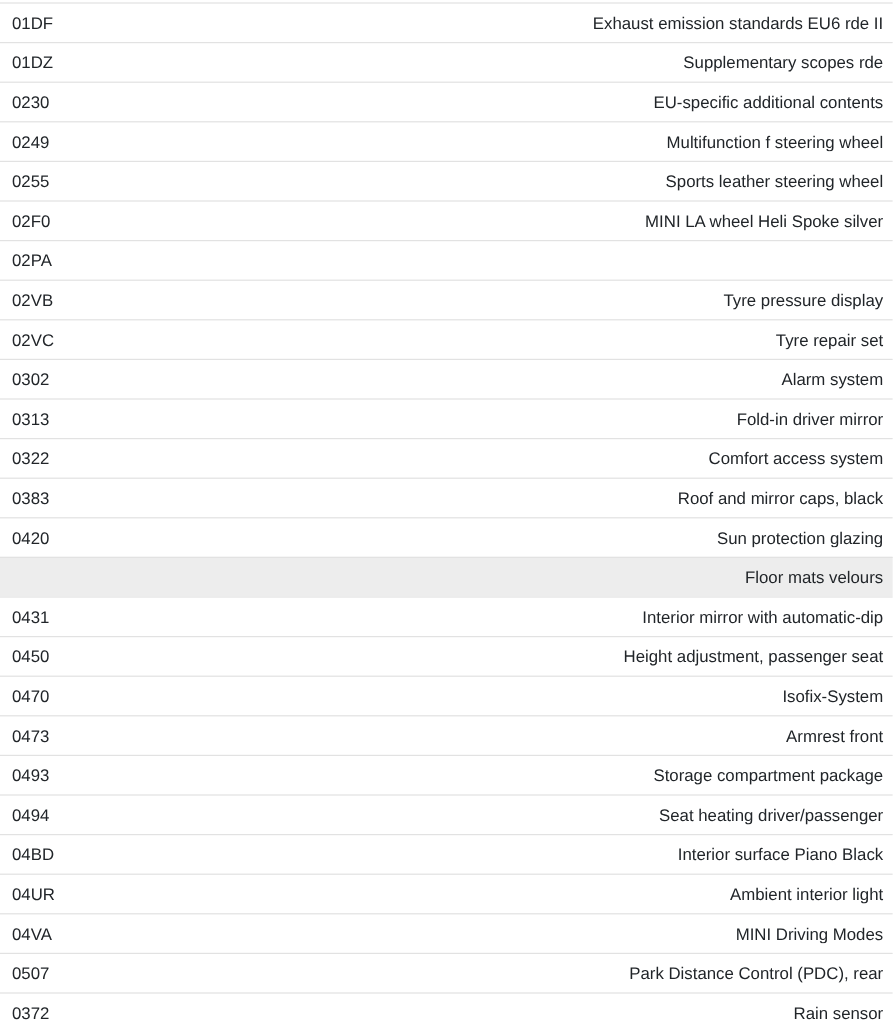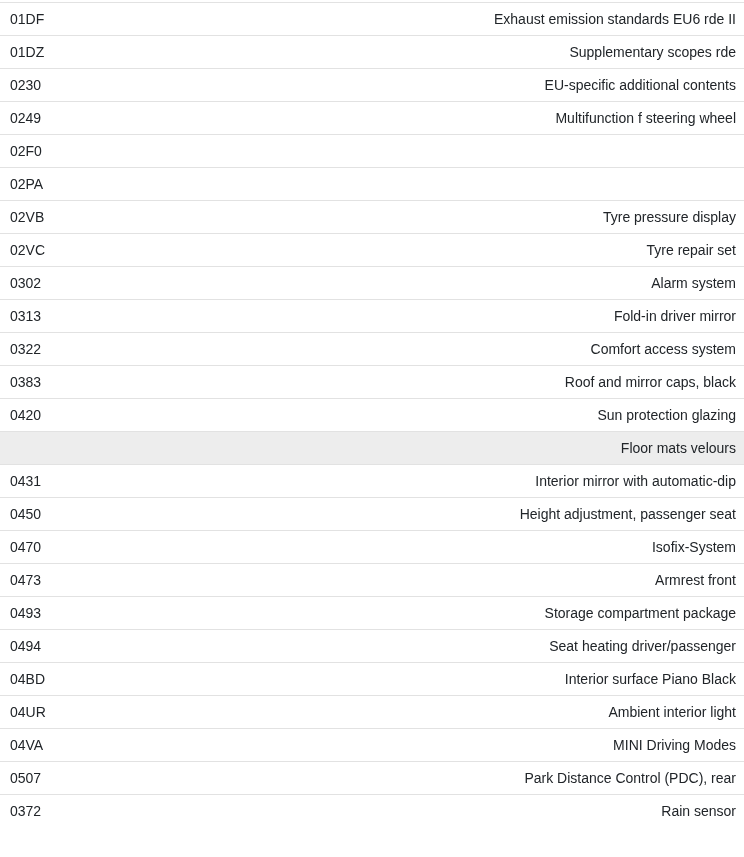--- a/index.html
+++ b/index.html
@@ -65,21 +65,26 @@
   </div>
     <div class="option-row">
     <div class="cell-code">0230</div>
     <div class="cell-desc">EU-specific additional contents</div>
   </div>
     <div class="option-row">
     <div class="cell-code">0249</div>
     <div class="cell-desc">Multifunction f steering wheel</div>
   </div>
     <div class="option-row">
+    <div class="cell-code">0255</div>
+    <div class="cell-desc">Sports leather steering wheel</div>
+  </div>
+    <div class="option-row">
     <div class="cell-code">02F0</div>
+    <div class="cell-desc">MINI LA wheel Heli Spoke silver</div>
   </div>
     <div class="option-row">
     <div class="cell-code">02PA</div>
   </div>
     <div class="option-row">
     <div class="cell-code">02VB</div>
     <div class="cell-desc">Tyre pressure display</div>
   </div>
     <div class="option-row">
     <div class="cell-code">02VC</div>

